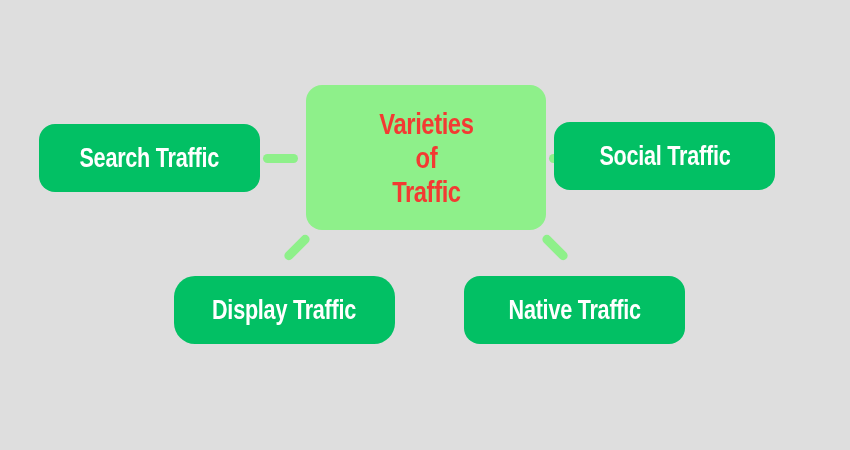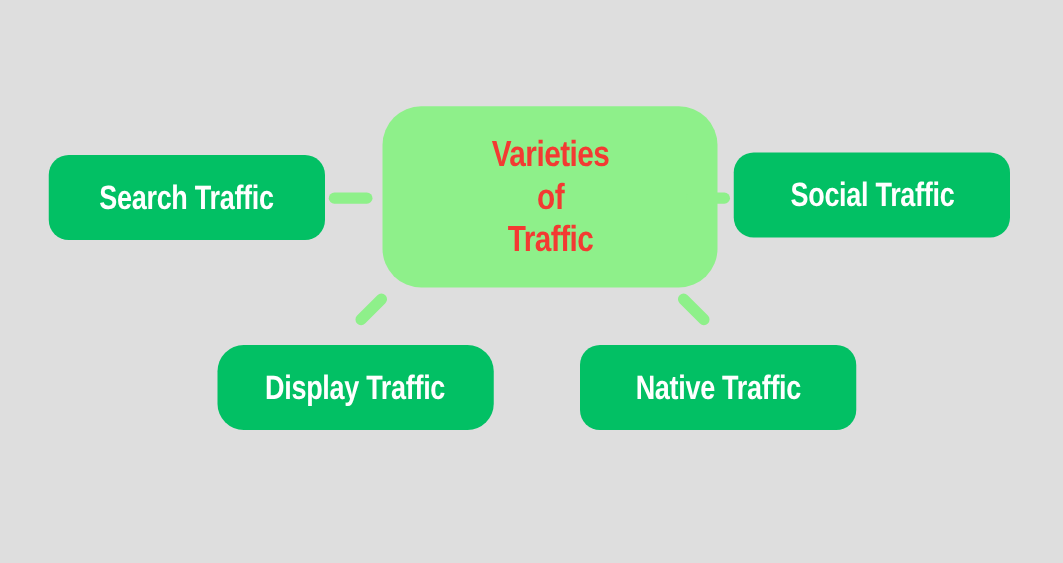--- a/index.html
+++ b/index.html
@@ -12,23 +12,23 @@
   }
   .node {
     position: absolute;
     display: flex;
     align-items: center;
     justify-content: center;
     text-align: center;
     box-sizing: border-box;
   }
   .center-node {
-    left: 306px; top: 85px; width: 268px; height: 145px;
+    left: 306px; top: 85px; width: 240px; height: 145px;
     background: #8ef08a;
-    border-radius: 31px;
+    border-radius: 16px;
   }
   .center-title {
     color: #f33a32;
     font-family: "Liberation Sans", sans-serif;
     font-weight: bold;
     font-size: 29px;
     line-height: 34px;
     transform: scaleX(0.82);
     letter-spacing: -0.5px;
     white-space: pre-line;
@@ -40,21 +40,21 @@
   }
   .leaf-label {
     color: #ffffff;
     font-weight: bold;
     font-size: 27px;
     transform: scaleX(0.8);
     white-space: nowrap;
     letter-spacing: -0.3px;
   }
   .n-search  { left: 39px;  top: 124px; }
-  .n-social  { left: 587px; top: 122px; }
+  .n-social  { left: 554px; top: 122px; }
   .n-display { left: 174px; top: 276px; border-radius: 21px; }
   .n-native  { left: 464px; top: 276px; }
 
   .connector {
     position: absolute;
     background: #8ef08a;
     height: 9px;
     border-radius: 5px;
   }
   .c-left  { left: 263px; top: 154px; width: 35px; }

